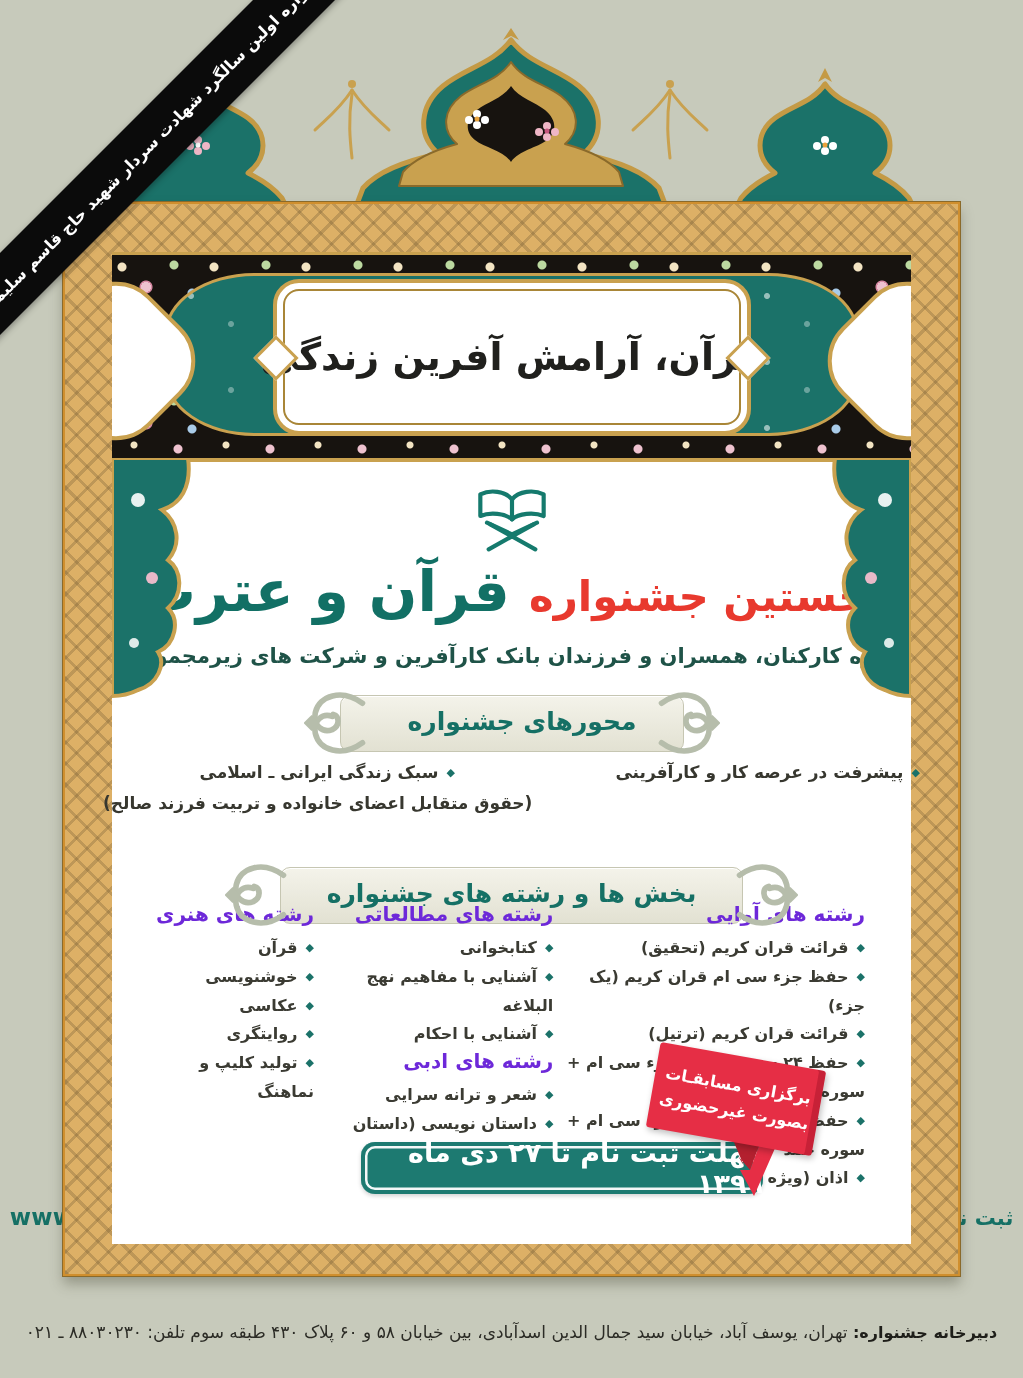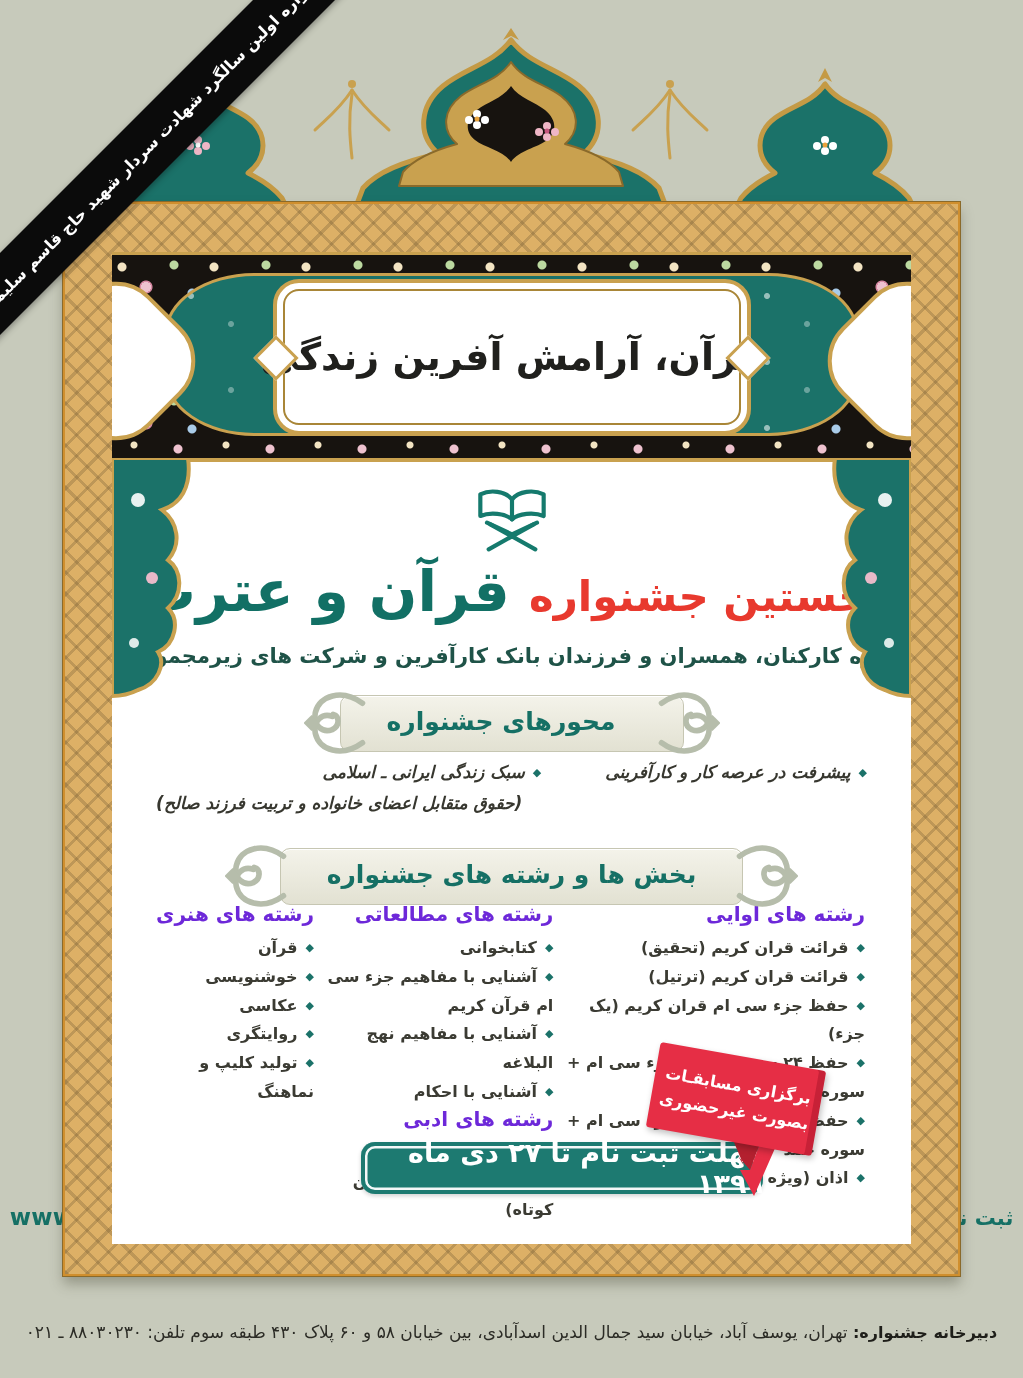--- a/index.html
+++ b/index.html
@@ -59,30 +59,30 @@
 
   
   .main-title{position:absolute;top:306px;left:0;right:0;text-align:center;direction:rtl;white-space:nowrap;}
   .title-red{font-size:42px;font-weight:700;color:#e8392e;}
   .title-teal{font-size:57px;font-weight:700;color:#127065;margin-inline-start:14px;}
   .subtitle{position:absolute;top:392px;left:0;right:0;text-align:center;direction:rtl;
     font-size:21px;font-weight:700;color:#1f5348;}
 
   
   .banner-row{position:absolute;left:0;right:0;display:flex;justify-content:center;align-items:center;}
-  .banner-row.b1{top:428px;} .banner-row.b2{top:581px;gap:19px;}
+  .banner-row.b1{top:428px;} .banner-row.b2{top:600px;gap:19px;}
   .banner-text{background:linear-gradient(#f4f3ea,#e2e1d2);border:1px solid #c6c6b2;border-radius:10px;
-    padding:11px 46px 15px;color:#157065;font-size:25px;font-weight:700;direction:rtl;text-align:left;
+    padding:11px 46px 15px;color:#157065;font-size:25px;font-weight:700;direction:rtl;text-align:right;
     min-width:250px;box-shadow:inset 0 1px 0 #fff;}
   .flourish{margin:0 -30px;z-index:2;}
   .flourish.mirror{transform:scaleX(-1);}
 
   
   .theme-lists{position:absolute;top:505px;left:60px;right:60px;display:flex;direction:rtl;justify-content:center;gap:64px;}
-  .tcol{direction:rtl;text-align:right;font-size:17px;font-weight:700;color:#37372f;line-height:1.85;font-style:italic;}
+  .tcol{direction:rtl;text-align:center;font-size:17px;font-weight:700;color:#37372f;line-height:1.85;}
   .li{white-space:nowrap;}
   .bullet{color:#1b7269;font-size:11px;margin-left:8px;vertical-align:2px;}
   .noblt{padding-right:19px;}
 
   
   .cols{position:absolute;top:650px;left:30px;right:46px;display:flex;direction:rtl;gap:8px;}
   .col{direction:rtl;text-align:right;}
   .col.vocal{flex:0 0 42%;} .col.mid{flex:0 0 32%;} .col.art{flex:0 0 24%;}
   .col-head{color:#6d28d9;font-size:20px;font-weight:700;margin-bottom:8px;}
   .col .li{font-size:16px;font-weight:700;color:#3b3b33;line-height:1.8;white-space:normal;}
@@ -260,30 +260,29 @@
             <path d="M62 66 C40 82 16 74 12 56 C9 42 20 34 30 38"></path>
           </g>
           <rect x="2" y="39" width="12" height="12" transform="rotate(45 8 45)" fill="#b6bdab"></rect>
         </svg>
       </div>
 
       <div class="cols">
         <div class="col vocal">
           <div class="col-head">رشته های آوایی</div>
           <div class="li"><span class="bullet">◆</span><span>قرائت قران کریم (تحقیق)</span></div>
+          <div class="li"><span class="bullet">◆</span><span>حفظ جزء سی ام قران کریم (یک جزء)</span></div>
           <div class="li"><span class="bullet">◆</span><span>قرائت قران کریم (ترتیل)</span></div>
-          <div class="li"><span class="bullet">◆</span><span>حفظ جزء سی ام قران کریم (یک جزء)</span></div>
           <div class="li"><span class="bullet">◆</span><span>حفظ ۲۴ سوره پایانی جزء سی ام + سوره حمد</span></div>
           <div class="li"><span class="bullet">◆</span><span>حفظ ۱۶ سوره پایانی جزء سی ام + سوره حمد</span></div>
           <div class="li"><span class="bullet">◆</span><span>اذان (ویژه برادران)</span></div>
         </div>
         <div class="col mid">
           <div class="col-head">رشته های مطالعاتی</div>
           <div class="li"><span class="bullet">◆</span><span>کتابخوانی</span></div>
-          <div class="li"><span class="bullet">◆</span><span>آشنایی با مفاهیم جزء سی ام قرآن کریم</span></div>
           <div class="li"><span class="bullet">◆</span><span>آشنایی با مفاهیم نهج البلاغه</span></div>
           <div class="li"><span class="bullet">◆</span><span>آشنایی با احکام</span></div>
           <div class="col-head gap-head">رشته های ادبی</div>
           <div class="li"><span class="bullet">◆</span><span>شعر و ترانه سرایی</span></div>
           <div class="li"><span class="bullet">◆</span><span>داستان نویسی (داستان کوتاه)</span></div>
         </div>
         <div class="col art">
           <div class="col-head">رشته های هنری</div>
           <div class="li"><span class="bullet">◆</span><span>قرآن</span></div>
           <div class="li"><span class="bullet">◆</span><span>خوشنویسی</span></div>

